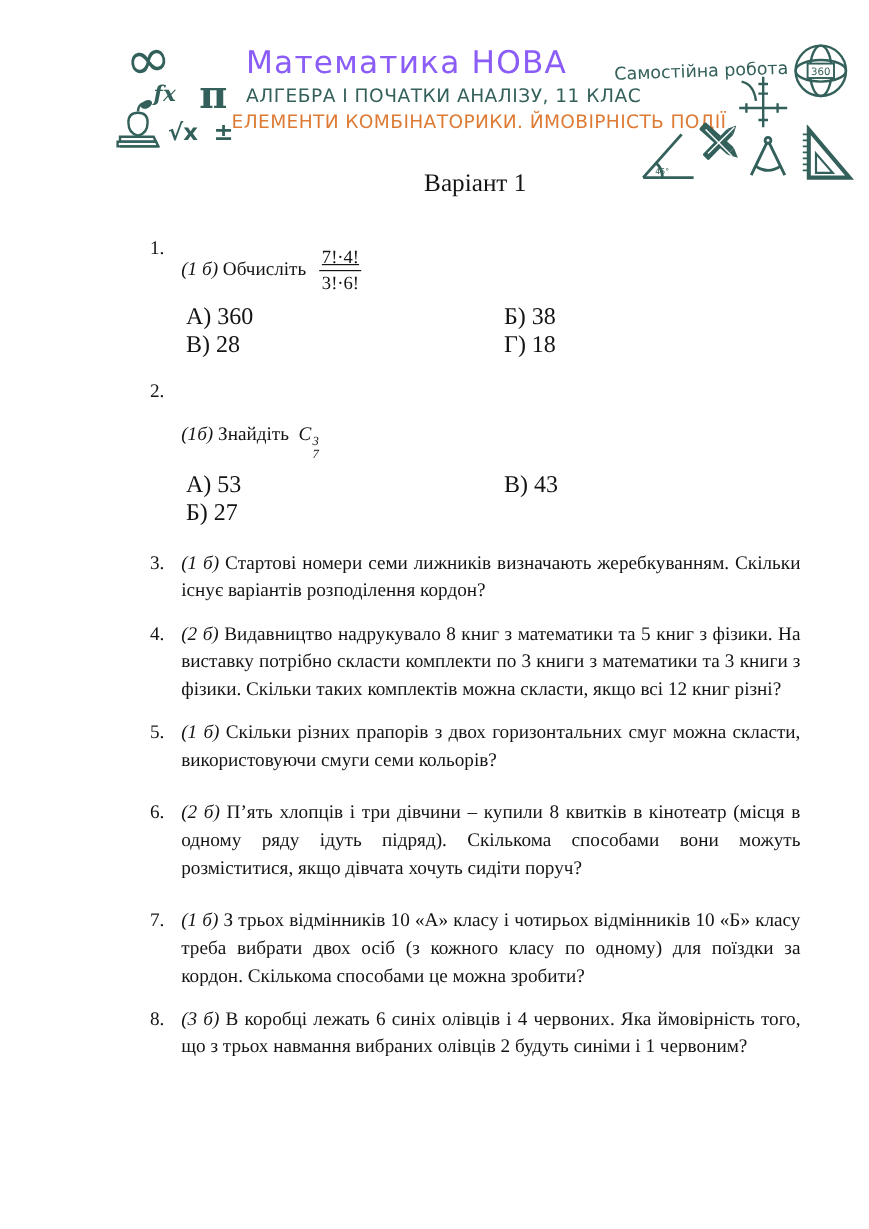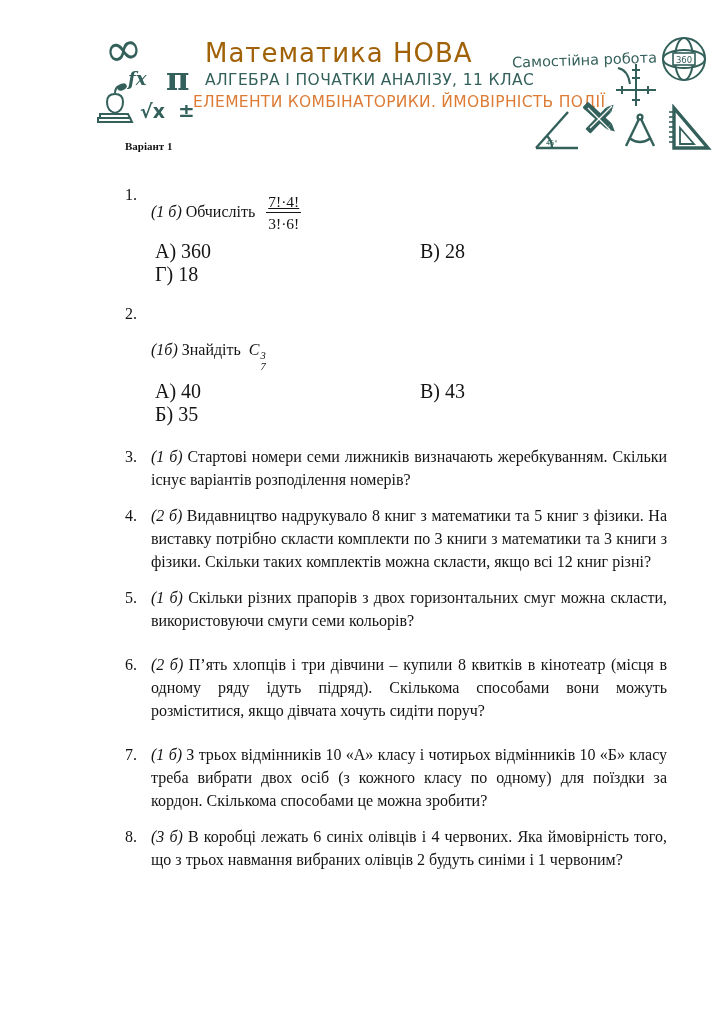--- a/index.html
+++ b/index.html
@@ -20,35 +20,35 @@
   .pi  { position:absolute; left:70px; top:22px; font-family:"DejaVu Serif",serif;
          font-size:32px; font-weight:bold; }
   .sqrt{ position:absolute; left:44px; top:62px; font-family:"DejaVu Sans",sans-serif;
          font-size:19px; font-weight:bold; }
   .pm  { position:absolute; left:82px; top:60px; font-family:"DejaVu Sans",sans-serif;
          font-size:20px; font-weight:bold; }
   .applebook { position:absolute; left:0; top:42px; }
 
   .brand { position:absolute; left:205px; top:0; width:310px; }
   .brand-title { font-family:"DejaVu Sans",sans-serif; font-size:26px; line-height:30px;
-                 color:#a16207; letter-spacing:1px; }
+                 color:#8b5cf6; letter-spacing:1px; }
   .brand-sub   { font-family:"DejaVu Sans",sans-serif; font-size:15.5px; line-height:20px;
                  color:#33605A; letter-spacing:0.4px; margin-top:2px; white-space:nowrap; }
   .brand-topic { font-family:"DejaVu Sans",sans-serif; font-size:15.5px; line-height:20px;
                  color:#DD7B35; letter-spacing:0.3px; margin-top:2px; margin-left:-12px; white-space:nowrap; }
 
   .header-right { position:absolute; right:12px; top:0; width:200px; height:100px; }
   .worktype { position:absolute; left:0; top:14px; font-family:"DejaVu Sans",sans-serif;
               font-size:14.5px; color:#33605A; transform:rotate(-2deg); white-space:nowrap; }
   .ic { position:absolute; }
   .ic svg { display:block; }
 
   
   .main { position:absolute; left:125px; top:140px; width:542px; }
-  .variant { text-align:left; font-size:11px; font-weight:bold; margin-bottom:4px; }
+  .variant { text-align:center; font-size:21px; font-weight:normal; margin-bottom:4px; }
 
   .q { display:flex; margin-bottom:13px; font-size:16px; line-height:23px; }
   .qnum { flex:0 0 26px; }
   .qtext { flex:1; text-align:justify; }
   .qline { flex:1;margin-top:36px; }
   .pts { font-style:italic; }
 
   .q1row { align-items:center; margin-bottom:6px; min-height:46px; }
   .frac { display:inline-block; text-align:center; vertical-align:middle;
           margin-left:7px; font-size:15.5px; line-height:1.25; }
@@ -199,48 +199,49 @@
         <span class="pts">(1 б)</span>
         <span>Обчисліть</span>
         <span class="frac">
           <span class="fr-num">7!·4!</span>
           <span class="fr-den">3!·6!</span>
         </span>
       </div>
     </div>
     <div class="opts">
       <span>А) 360</span>
+      <span>Б) 38</span>
       <span>В) 28</span>
       <span>Г) 18</span>
     </div>
 
     <div class="q q2row">
       <span class="qnum">2.</span>
       <div class="qline">
         <span class="pts">(1б)</span>
         <span>Знайдіть</span>
         <span class="cform">
           <span>C</span><span class="cscripts">
               <span>3</span>
               <span>7</span>
             </span>
         </span>
       </div>
     </div>
     <div class="opts last">
-      <span>А) 40</span>
+      <span>А) 53</span>
       <span>В) 43</span>
-      <span>Б) 35</span>
+      <span>Б) 27</span>
     </div>
 
     <div class="q">
       <span class="qnum">3.</span>
       <div class="qtext">
         <span class="pts">(1 б)</span>
-        <span>Стартові номери семи лижників визначають жеребкуванням. Скільки існує варіантів розподілення номерів?</span>
+        <span>Стартові номери семи лижників визначають жеребкуванням. Скільки існує варіантів розподілення кордон?</span>
       </div>
     </div>
 
     <div class="q">
       <span class="qnum">4.</span>
       <div class="qtext">
         <span class="pts">(2 б)</span>
         <span>Видавництво надрукувало 8 книг з математики та 5 книг з фізики. На виставку потрібно скласти комплекти по 3 книги з математики та 3 книги з фізики. Скільки таких комплектів можна скласти, якщо всі 12 книг різні?</span>
       </div>
     </div>

